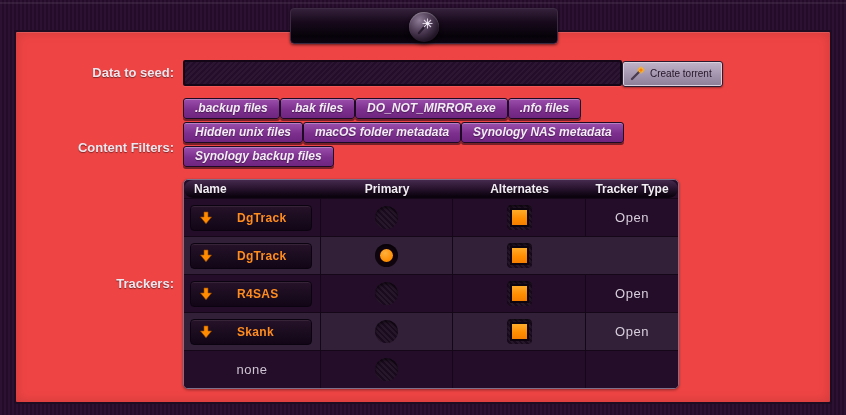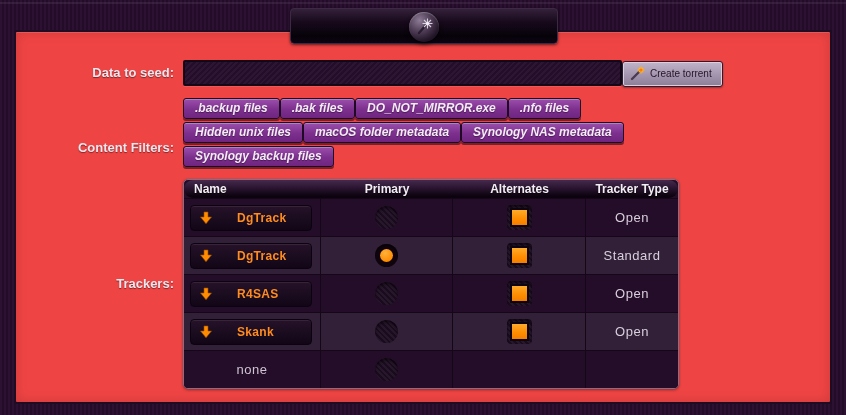--- a/index.html
+++ b/index.html
@@ -226,21 +226,20 @@
               </svg>
               <span>DgTrack</span>
             </button>
           </div>
           <div class="td">
             <div class="radio checked"></div>
           </div>
           <div class="td">
             <div class="checkbox checked"></div>
           </div>
-          <div class="td type-cell">Standard</div>
         </div>
         <div class="tr dark">
           <div class="td name-cell">
             <button class="name-btn">
               <svg width="14" height="14" viewBox="0 0 14 14">
                 <path d="M5 1 h4 v5 h3.5 L7 12.8 1.5 6 H5 Z" fill="#ff8c00" stroke="#9a4a00" stroke-width="0.6"></path>
               </svg>
               <span>R4SAS</span>
             </button>
           </div>

